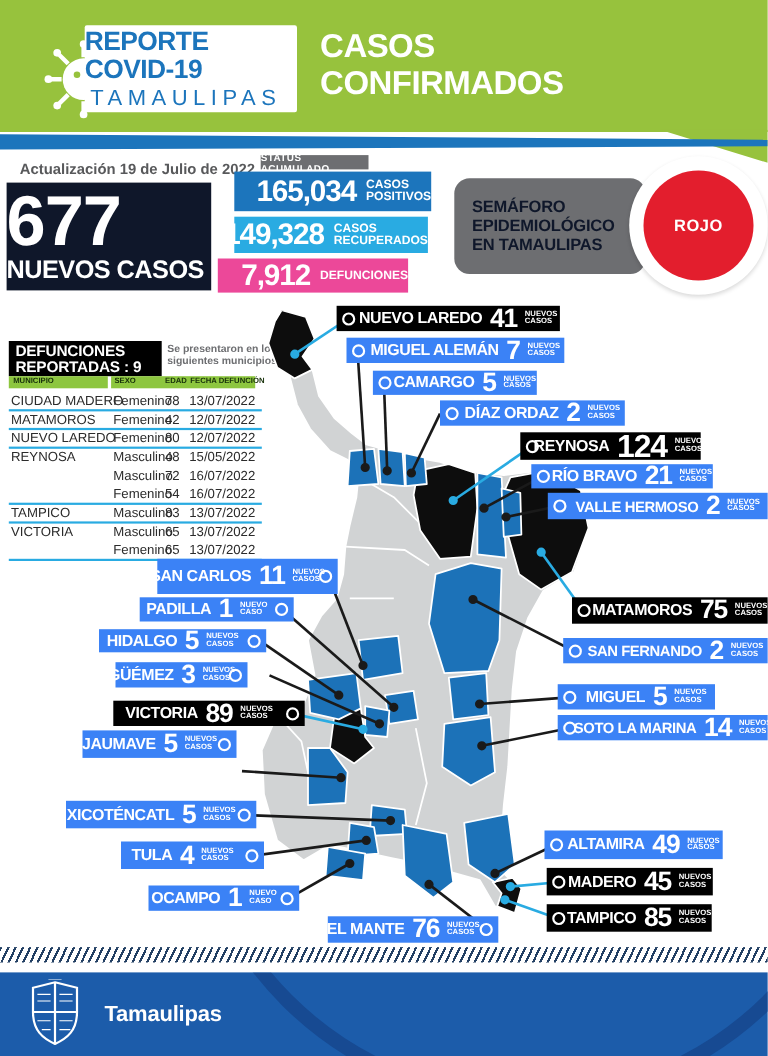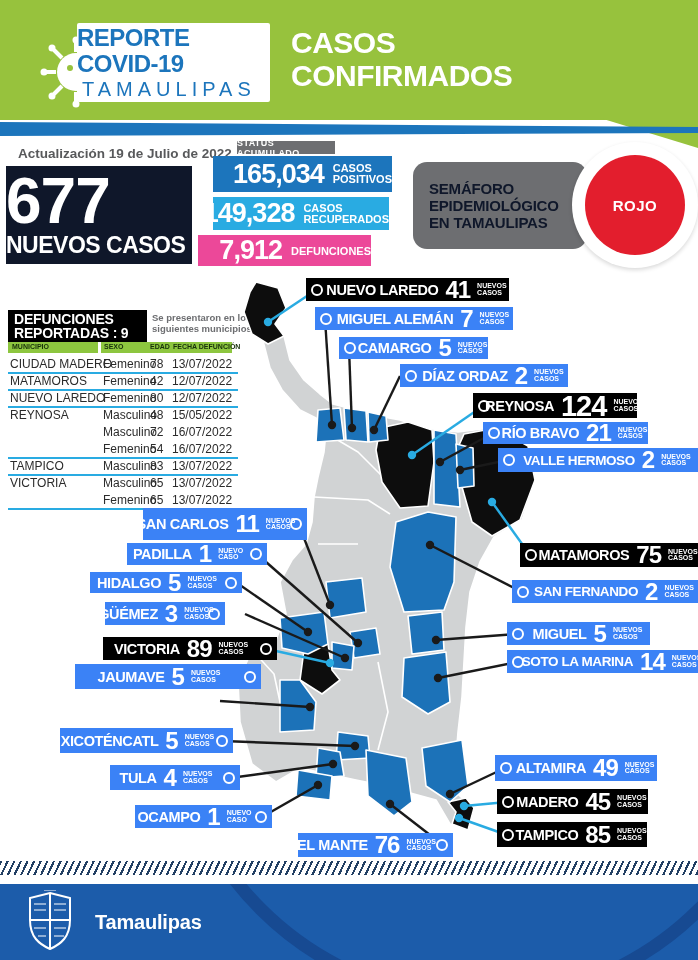--- a/index.html
+++ b/index.html
@@ -525,21 +525,21 @@
   </div>
 <div class="mlabel black rright" style="left:103px;top:637px;width:174px;height:23px">
     <span class="ml-name">VICTORIA</span>
     <span class="ml-num">89</span>
     <span class="ml-sfx">
       <i style="font-style:normal">NUEVOS</i>
       <i style="font-style:normal">CASOS</i>
     </span>
     <span class="ring"></span>
   </div>
-<div class="mlabel blue rright" style="left:75px;top:664px;width:186px;height:25px">
+<div class="mlabel blue rright" style="left:75px;top:664px;width:140px;height:25px">
     <span class="ml-name">JAUMAVE</span>
     <span class="ml-num">5</span>
     <span class="ml-sfx">
       <i style="font-style:normal">NUEVOS</i>
       <i style="font-style:normal">CASOS</i>
     </span>
     <span class="ring"></span>
   </div>
 <div class="mlabel blue rright" style="left:60px;top:728px;width:173px;height:25px">
     <span class="ml-name">XICOTÉNCATL</span>

